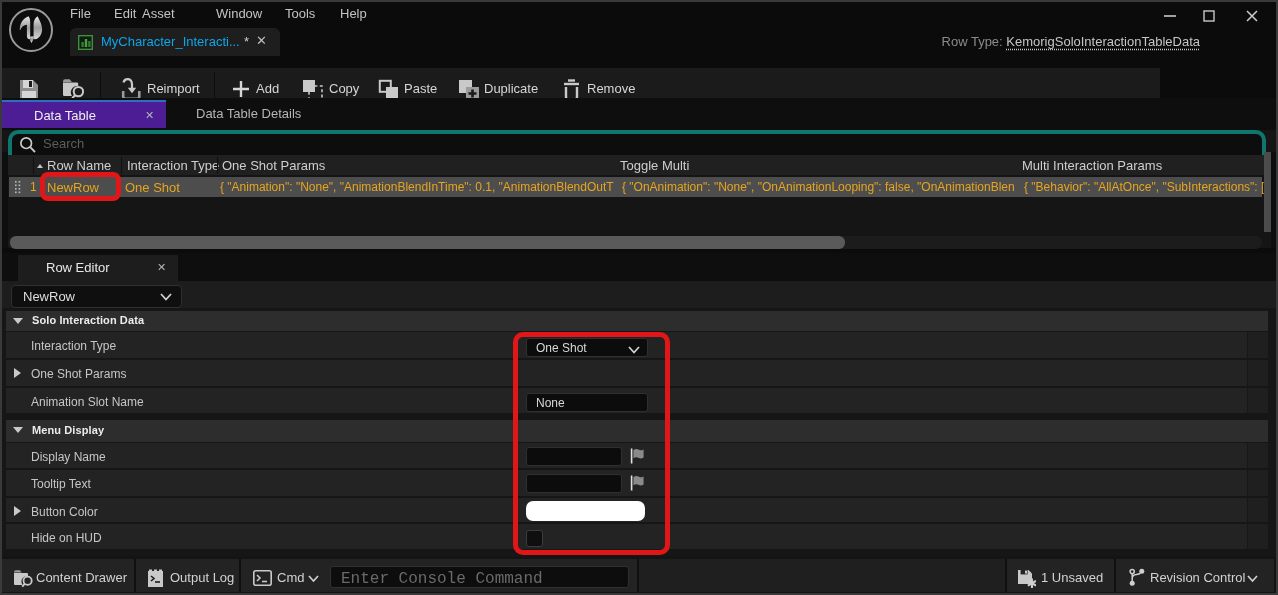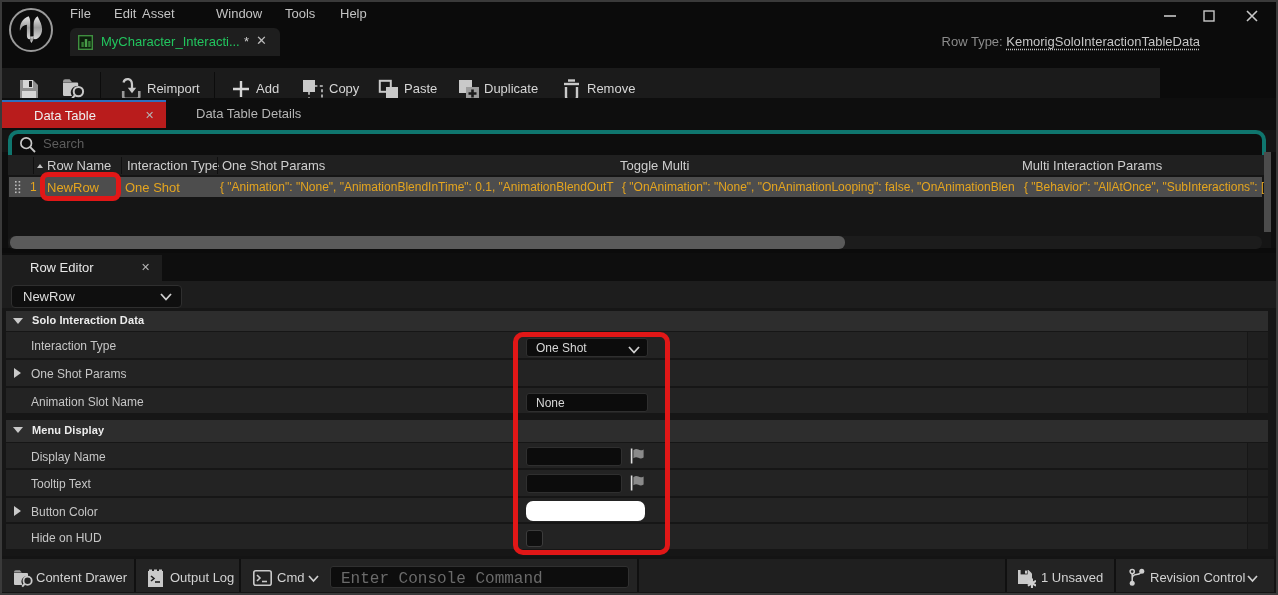--- a/index.html
+++ b/index.html
@@ -5,46 +5,46 @@
 * { margin:0; padding:0; box-sizing:border-box; }
 html,body { width:1278px; height:595px; background:#0c0c0c; font-family:"Liberation Sans", sans-serif; overflow:hidden; -webkit-font-smoothing:antialiased; }
 #win { position:absolute; left:0; top:0; width:1278px; height:595px; background:#0b0b0b; }
 #frame { position:absolute; left:0; top:0; width:1278px; height:595px; border:2px solid #3a3a3a; z-index:99; pointer-events:none; }
 .abs { position:absolute; }
 
 
 #titlebar { position:absolute; left:0; top:0; width:1214px; height:56px; background:#0b0b0b; }
 .menu { position:absolute; top:0; height:26px; line-height:27px; color:#c3c3c3; font-size:13px; }
 #assettab { position:absolute; left:70px; top:28px; width:210px; height:28px; background:#1e1e1e; border-radius:6px 6px 0 0; }
-#assettab .txt { position:absolute; left:31px; top:6px; font-size:13px; color:#22c55e; }
+#assettab .txt { position:absolute; left:31px; top:6px; font-size:13px; color:#0ea5e9; }
 #rowtype { position:absolute; top:34px; right:14px; font-size:13px; color:#8b8b8b; }
 #rowtype a { color:#c6c6c6; text-decoration:underline; text-decoration-style:dotted; text-underline-offset:3px; }
 
 
 #toolbar { position:absolute; left:0px; top:68px; width:1160px; height:42px; background:#1b1b1b; }
 .tbsep { position:absolute; top:4px; width:1px; height:35px; background:#0c0c0c; }
 .tblabel { position:absolute; top:13px; font-size:13px; color:#d6d6d6; }
 
 
 #dtpanel { position:absolute; left:0px; top:98px; width:1278px; height:150px; background:#0e0e0e; }
-#dtab { position:absolute; left:2px; top:2px; width:164px; height:28px; background:#b91c1c; border-top:2px solid #2e6fbe; }
+#dtab { position:absolute; left:2px; top:2px; width:164px; height:28px; background:#4c1d95; border-top:2px solid #2e6fbe; }
 #dtab .t { position:absolute; left:32px; top:6px; font-size:13px; color:#efefef; }
 #dtab2 { position:absolute; left:196px; top:8px; font-size:13px; color:#b5b5b5; }
 #dtbody { position:absolute; left:0; top:32px; width:1278px; height:118px; background:#151515; }
 #search { position:absolute; left:8px; top:0px; width:1258px; height:38px; background:#0d0d0d; border:4px solid #0f766e; border-radius:10px; }
 #search .ph { position:absolute; left:31px; top:2px; font-size:13px; color:#5d5d5d; }
 #thead { position:absolute; left:8px; top:25px; width:1256px; height:20px; background:#202020; color:#cecece; font-size:13px; }
 .hsep { position:absolute; top:2px; width:1px; height:17px; background:#101010; }
 #trow { position:absolute; left:9px; top:47px; width:1253px; height:20px; background:#4d4d4d; color:#e5a51f; font-size:12px; }
 #hscroll { position:absolute; left:10px; top:106px; width:835px; height:13px; background:#5a5a5a; border-radius:6px; }
 #vscroll { position:absolute; left:1264px; top:22px; width:7px; height:80px; background:#4c4c4c; }
 
 
 #repanel { position:absolute; left:0px; top:253px; width:1278px; height:304px; background:#0e0e0e; }
-#retab { position:absolute; left:2px; top:2px; width:160px; height:26px; background:#1d1d1d; }
+#retab { position:absolute; left:18px; top:2px; width:160px; height:26px; background:#1d1d1d; }
 #retab .t { position:absolute; left:28px; top:5px; font-size:13px; color:#e8e8e8; }
 #rebody { position:absolute; left:0; top:28px; width:1278px; height:276px; background:#161616; }
 #combostrip { position:absolute; left:0; top:0; width:1278px; height:27px; background:#1d1d1d; }
 #combo { position:absolute; left:11px; top:4px; width:171px; height:23px; background:#0f0f0f; border:1px solid #2f2f2f; border-radius:4px; color:#dedede; font-size:13px; }
 .cat { position:absolute; left:6px; width:1262px; height:20px; background:#2d2d2d; color:#ececec; font-size:11px; font-weight:bold; letter-spacing:0.1px; }
 .prow { position:absolute; left:6px; width:1262px; background:#232323; border-bottom:1px solid #161616; color:#c6c6c6; font-size:12px; }
 .prow .lbl { position:absolute; left:24px; top:7px; }
 .vline { position:absolute; left:1241px; top:0; width:1px; height:100%; background:#171717; }
 .prow::after { content:""; position:absolute; left:1242px; top:0; width:20px; height:100%; background:#1f1f1f; }
 .inp { position:absolute; left:520px; background:#0c0c0c; border:1px solid #2f2f2f; border-radius:3px; color:#d8d8d8; font-size:12px; }

